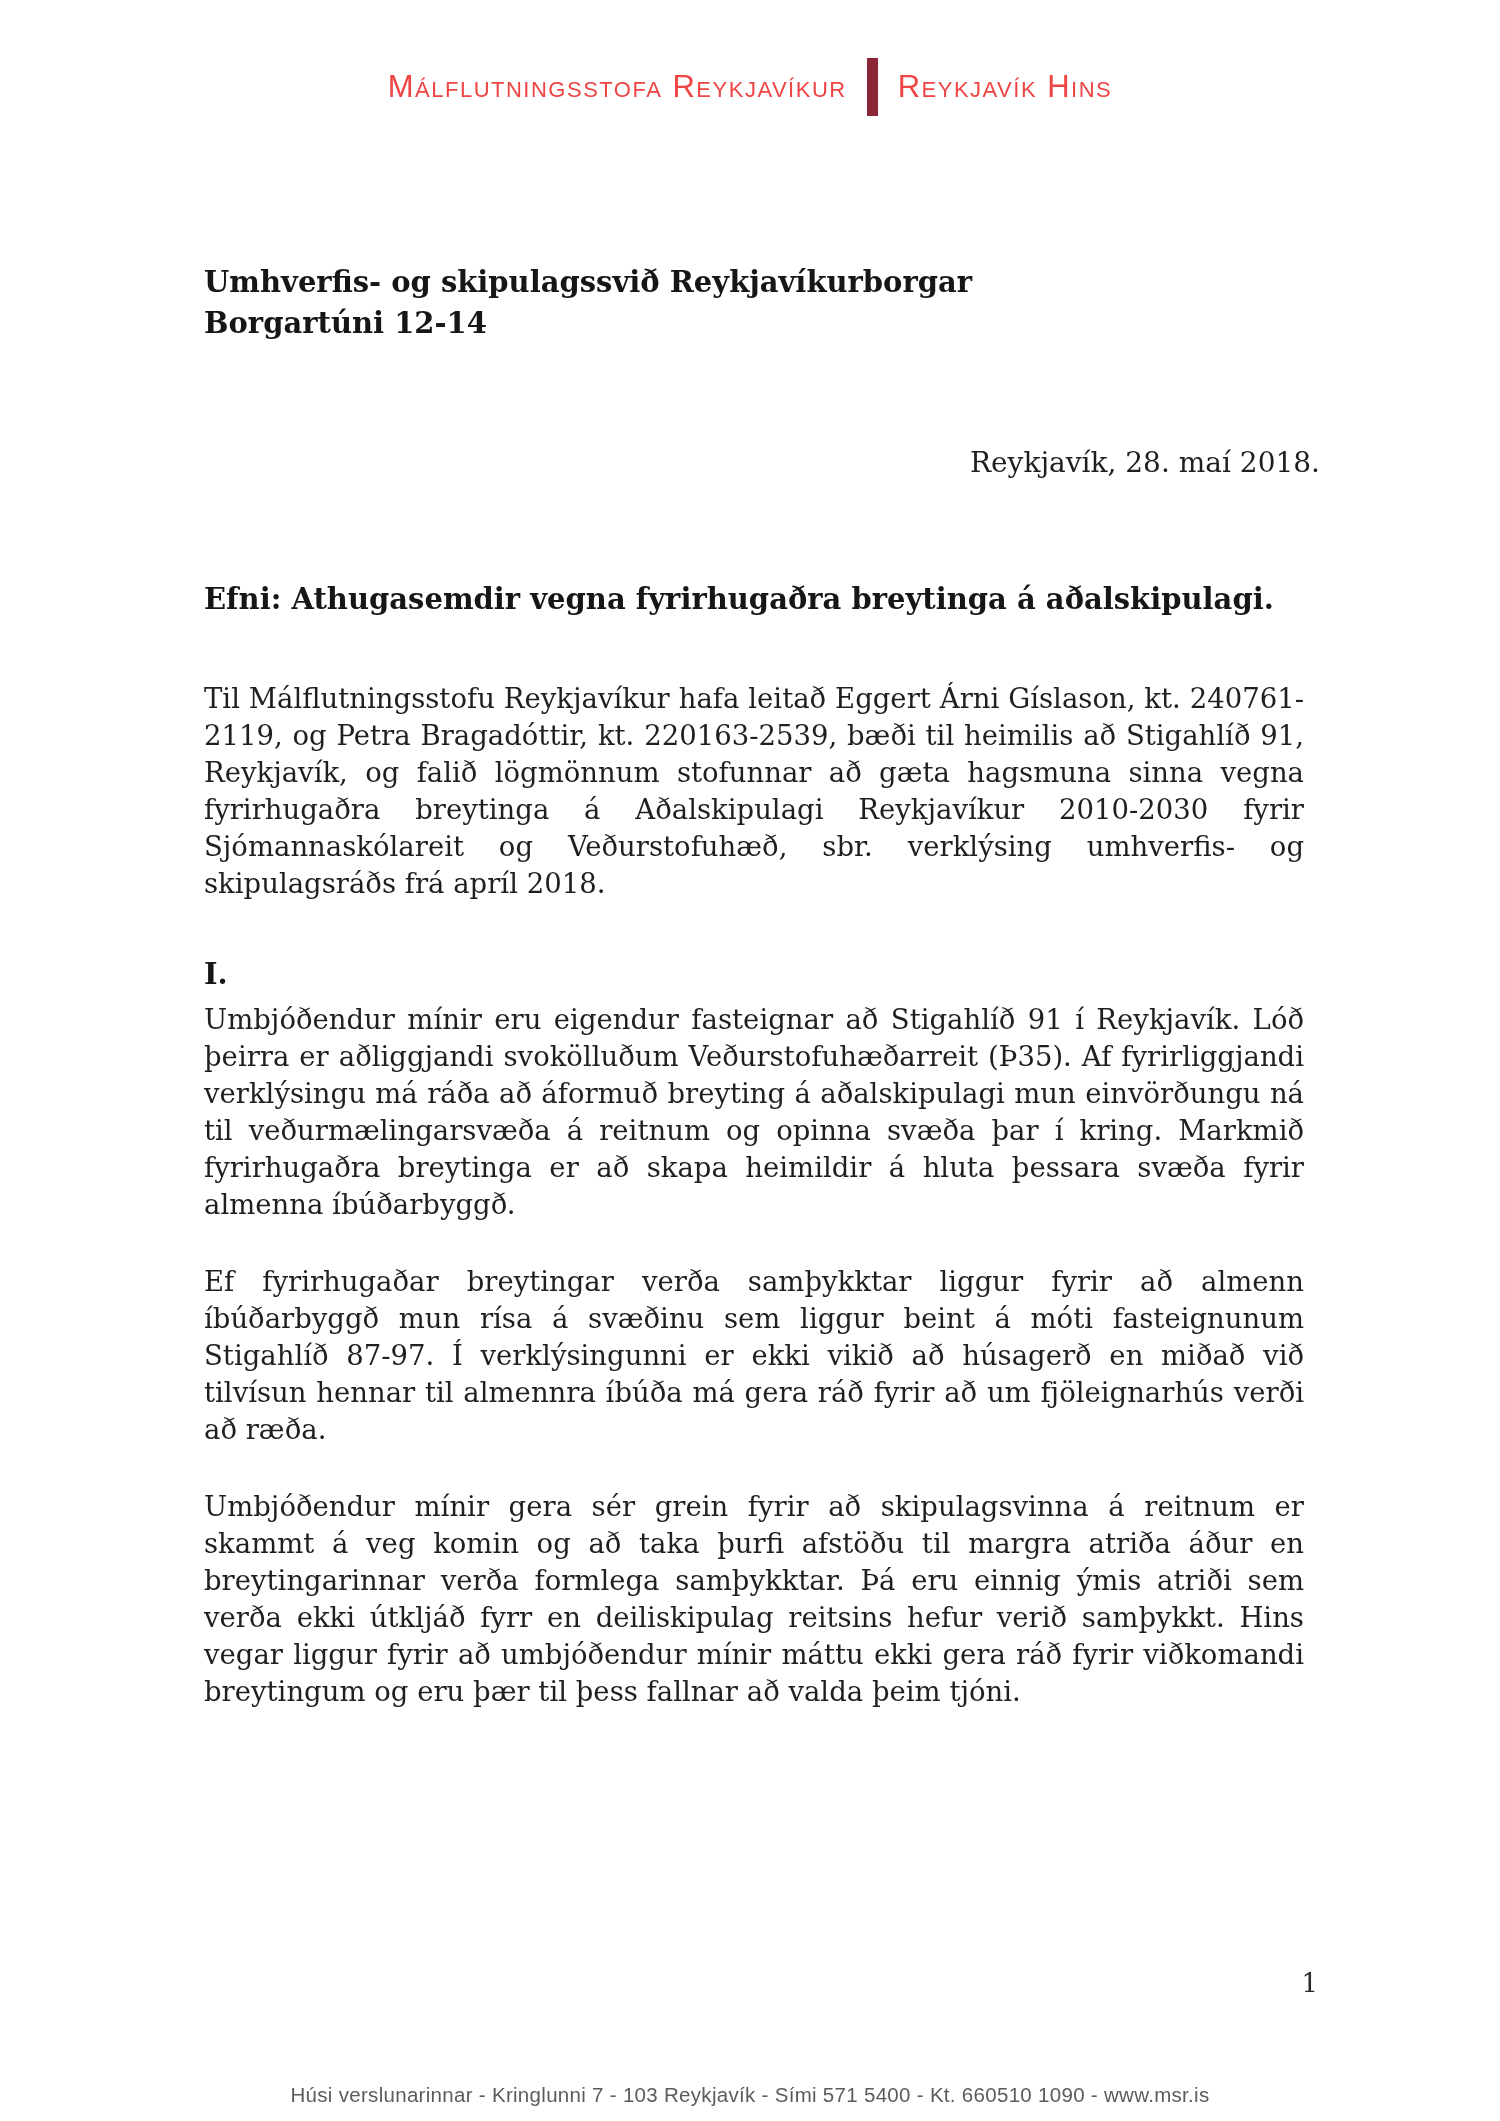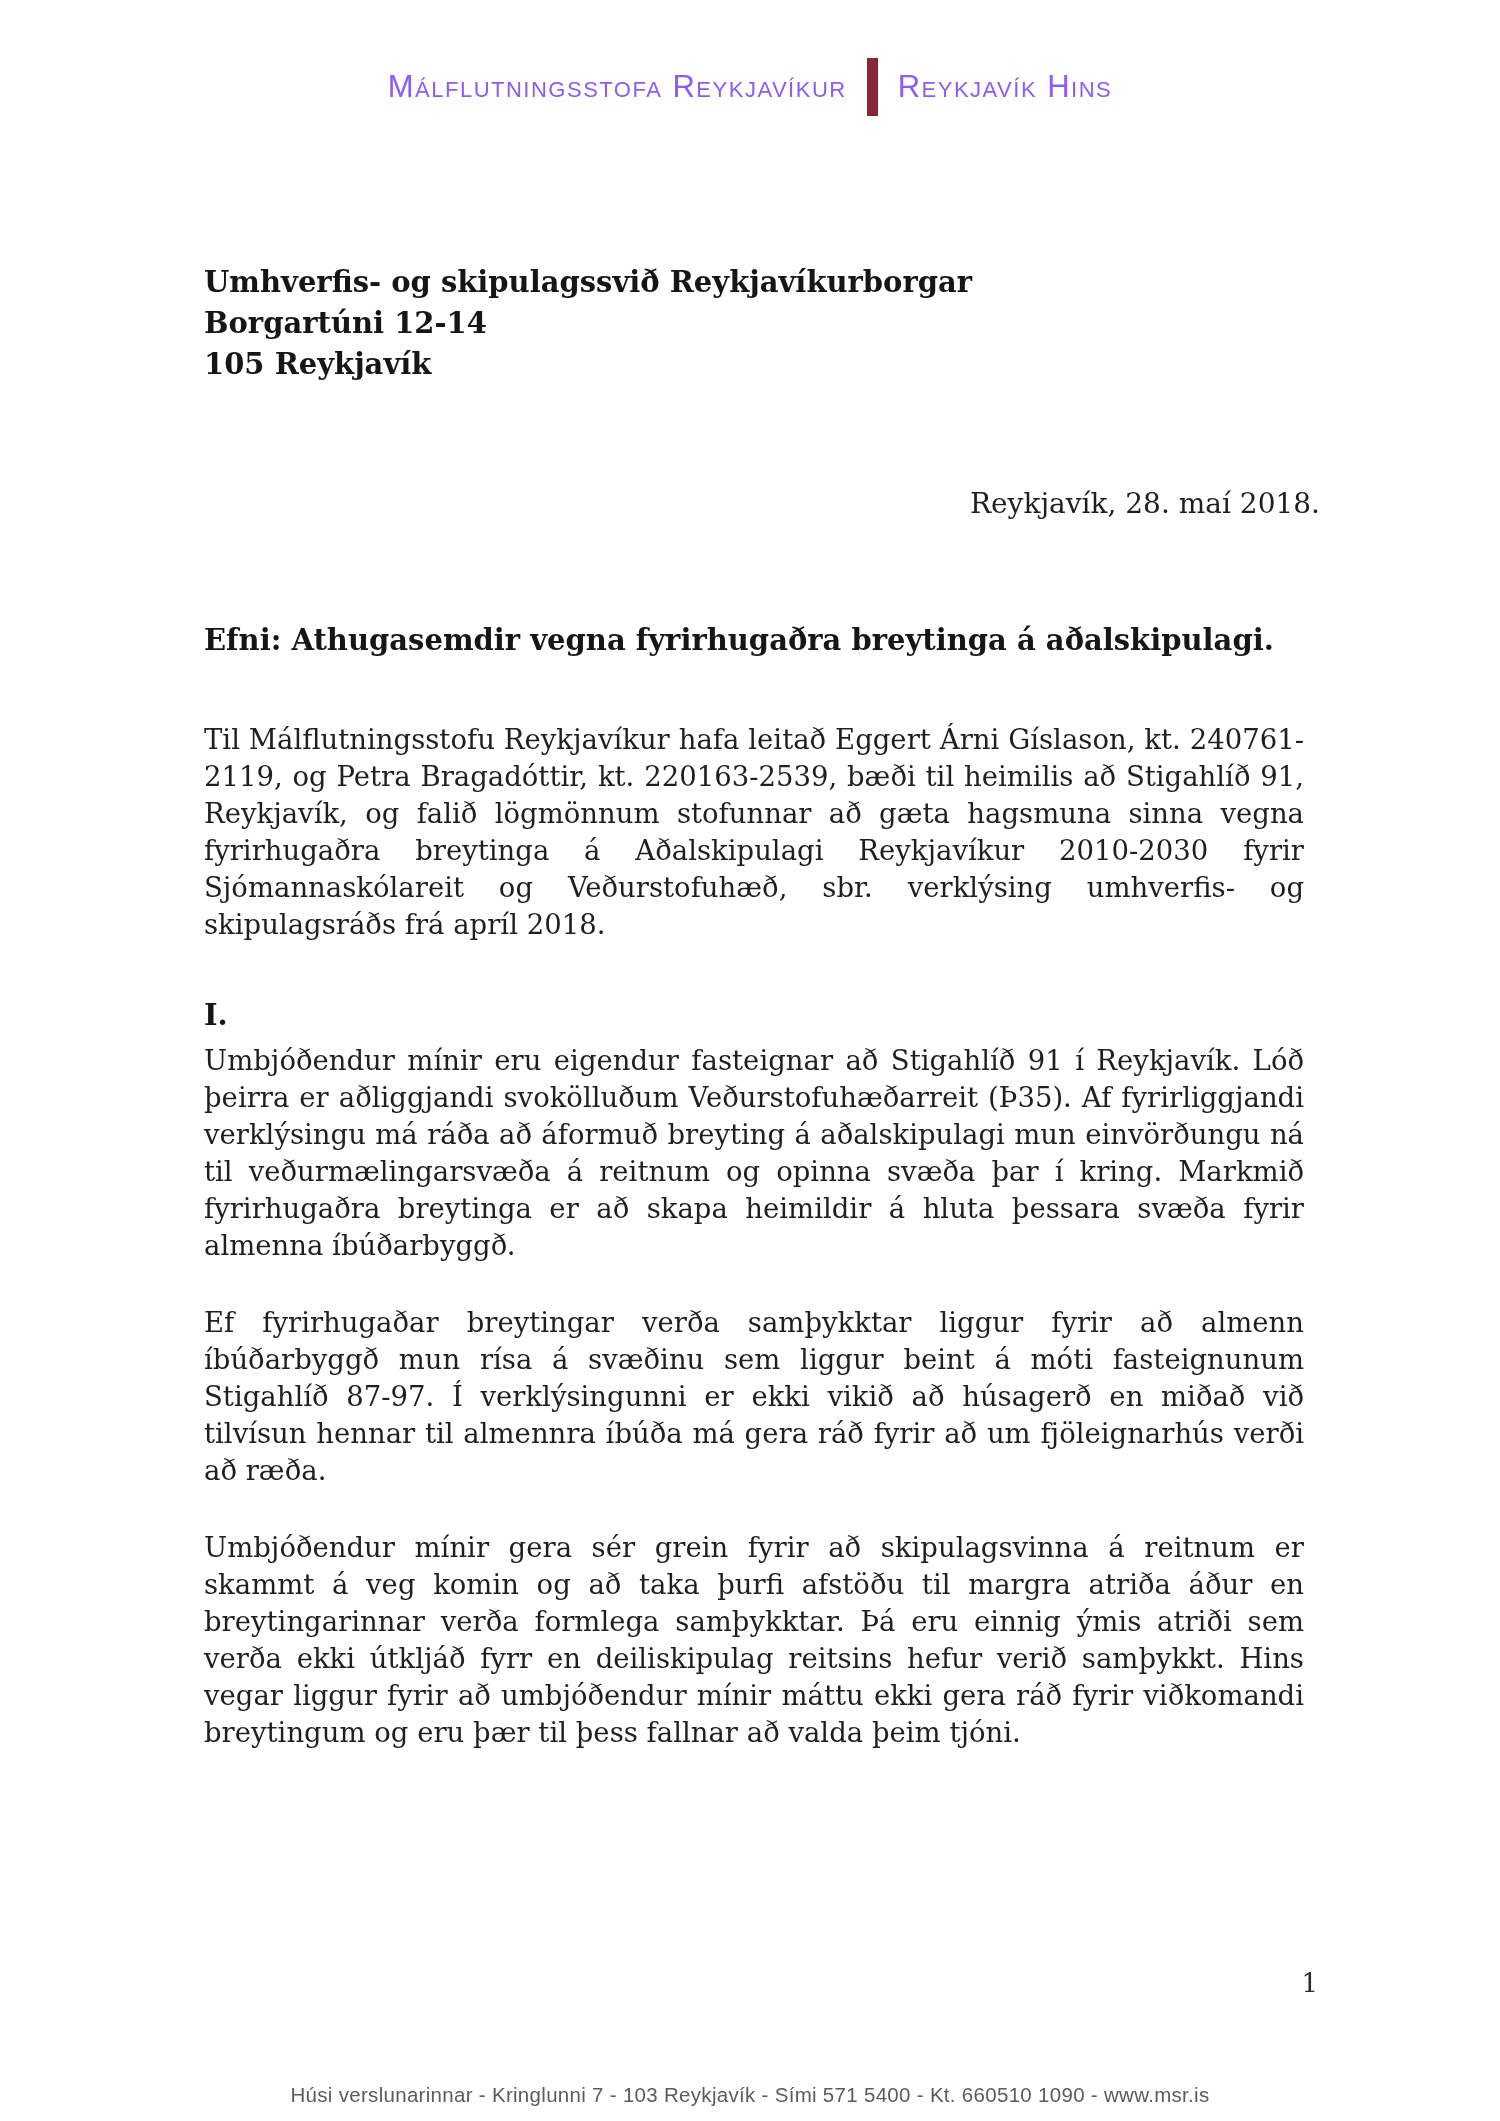--- a/index.html
+++ b/index.html
@@ -24,21 +24,21 @@
     top: 58px;
     left: 0;
     width: 100%;
     display: flex;
     justify-content: center;
     align-items: center;
     gap: 20px;
     font-family: "Liberation Sans", sans-serif;
     font-variant: small-caps;
     letter-spacing: 1.5px;
-    color: #8b5cf6;
+    color: #ef4444;
     font-size: 31px;
   }
   .lh-bar {
     display: inline-block;
     width: 11px;
     height: 58px;
     background: #8a2636;
   }
 
   
@@ -114,21 +114,20 @@
     <span class="lh-left">Málflutningsstofa Reykjavíkur</span>
     <span class="lh-bar" style="background: rgb(138, 38, 54);"></span>
     <span class="lh-right">Reykjavík Hins</span>
   </header>
 
   <main class="content">
 
     <div class="recipient">
       <div>Umhverfis- og skipulagssvið Reykjavíkurborgar</div>
       <div>Borgartúni 12-14</div>
-      <div>105 Reykjavík</div>
     </div>
 
     <div class="dateline">Reykjavík, 28. maí 2018.</div>
 
     <div class="subject">Efni: Athugasemdir vegna fyrirhugaðra breytinga á aðalskipulagi.</div>
 
     <p class="para">Til Málflutningsstofu Reykjavíkur hafa leitað Eggert Árni Gíslason, kt. 240761-2119, og Petra Bragadóttir, kt. 220163-2539, bæði til heimilis að Stigahlíð 91, Reykjavík, og falið lögmönnum stofunnar að gæta hagsmuna sinna vegna fyrirhugaðra breytinga á Aðalskipulagi Reykjavíkur 2010-2030 fyrir Sjómannaskólareit og Veðurstofuhæð, sbr. verklýsing umhverfis- og skipulagsráðs frá apríl 2018.</p>
 
 
     <div class="section-heading">I.</div>

